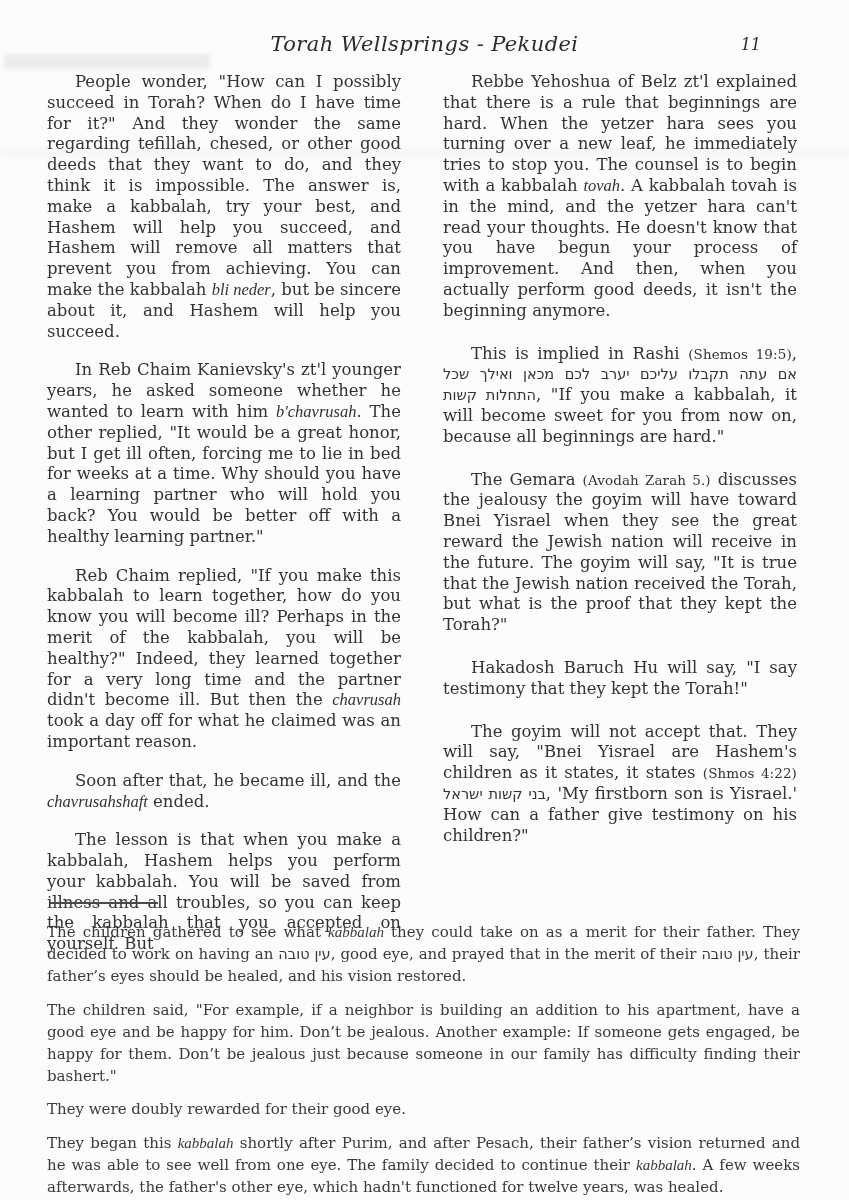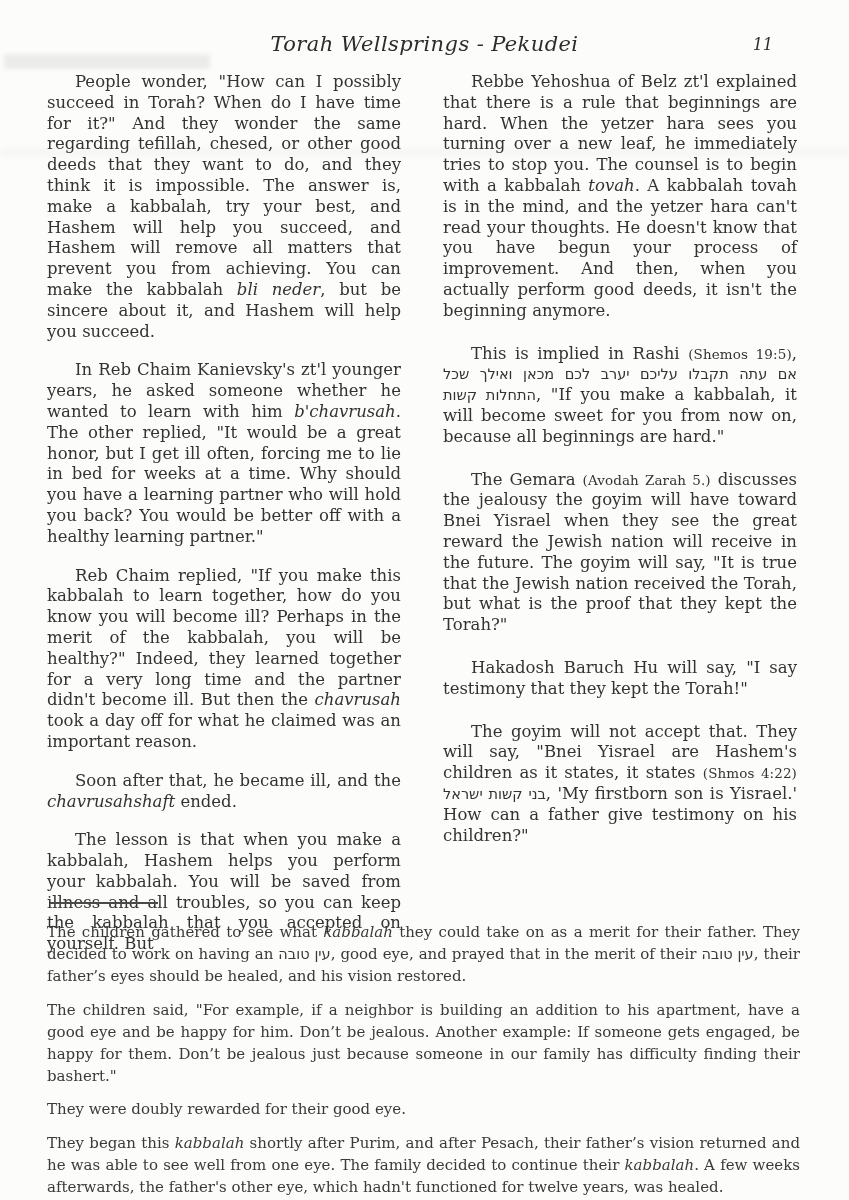--- a/index.html
+++ b/index.html
@@ -14,37 +14,37 @@
     background:#c9c9c9; opacity:.32; filter:blur(2px); }
   .artifact-b { position:absolute; left:0; top:148px; width:100%; height:9px;
     background:#d9d9d9; opacity:.14; filter:blur(2px); }
 
   .header { position:absolute; top:32px; left:0; width:100%; height:30px; }
   .title {
     text-align:center; font-style:italic; font-size:21px; color:#2c2c2c;
     letter-spacing:.4px;
   }
   .pageno {
-    position:absolute; top:3px; right:76px; font-style:italic;
+    position:absolute; top:3px; right:88px; font-style:italic;
     font-size:16px; color:#2c2c2c;
   }
 
   .columns {
     position:absolute; top:72px; left:47px; width:750px;
     display:flex; gap:42px;
   }
   .col {
     width:354px; font-size:16.5px; line-height:20.8px;
     text-align:justify; color:#333;
   }
   .col p { text-indent:28px; margin-bottom:18px; }
   .col.right p { margin-bottom:22px; }
   .col p.no-indent { text-indent:0; }
 
-  .i  { font-style:italic; }
+  .i  { font-style:italic;font-family:Liberation Serif, serif; }
   .c  { font-size:13.5px; letter-spacing:.1px; }
   .he { font-family:"DejaVu Sans", sans-serif; font-size:14.5px; }
 
   .fn-sep {
     position:absolute; left:50px; top:902px; width:108px;
     border-top:2px solid #4a4a4a;
   }
   .footnotes {
     position:absolute; left:47px; top:921px; width:753px;
     font-size:15px; line-height:22.2px; text-align:justify; color:#3a3a3a;

